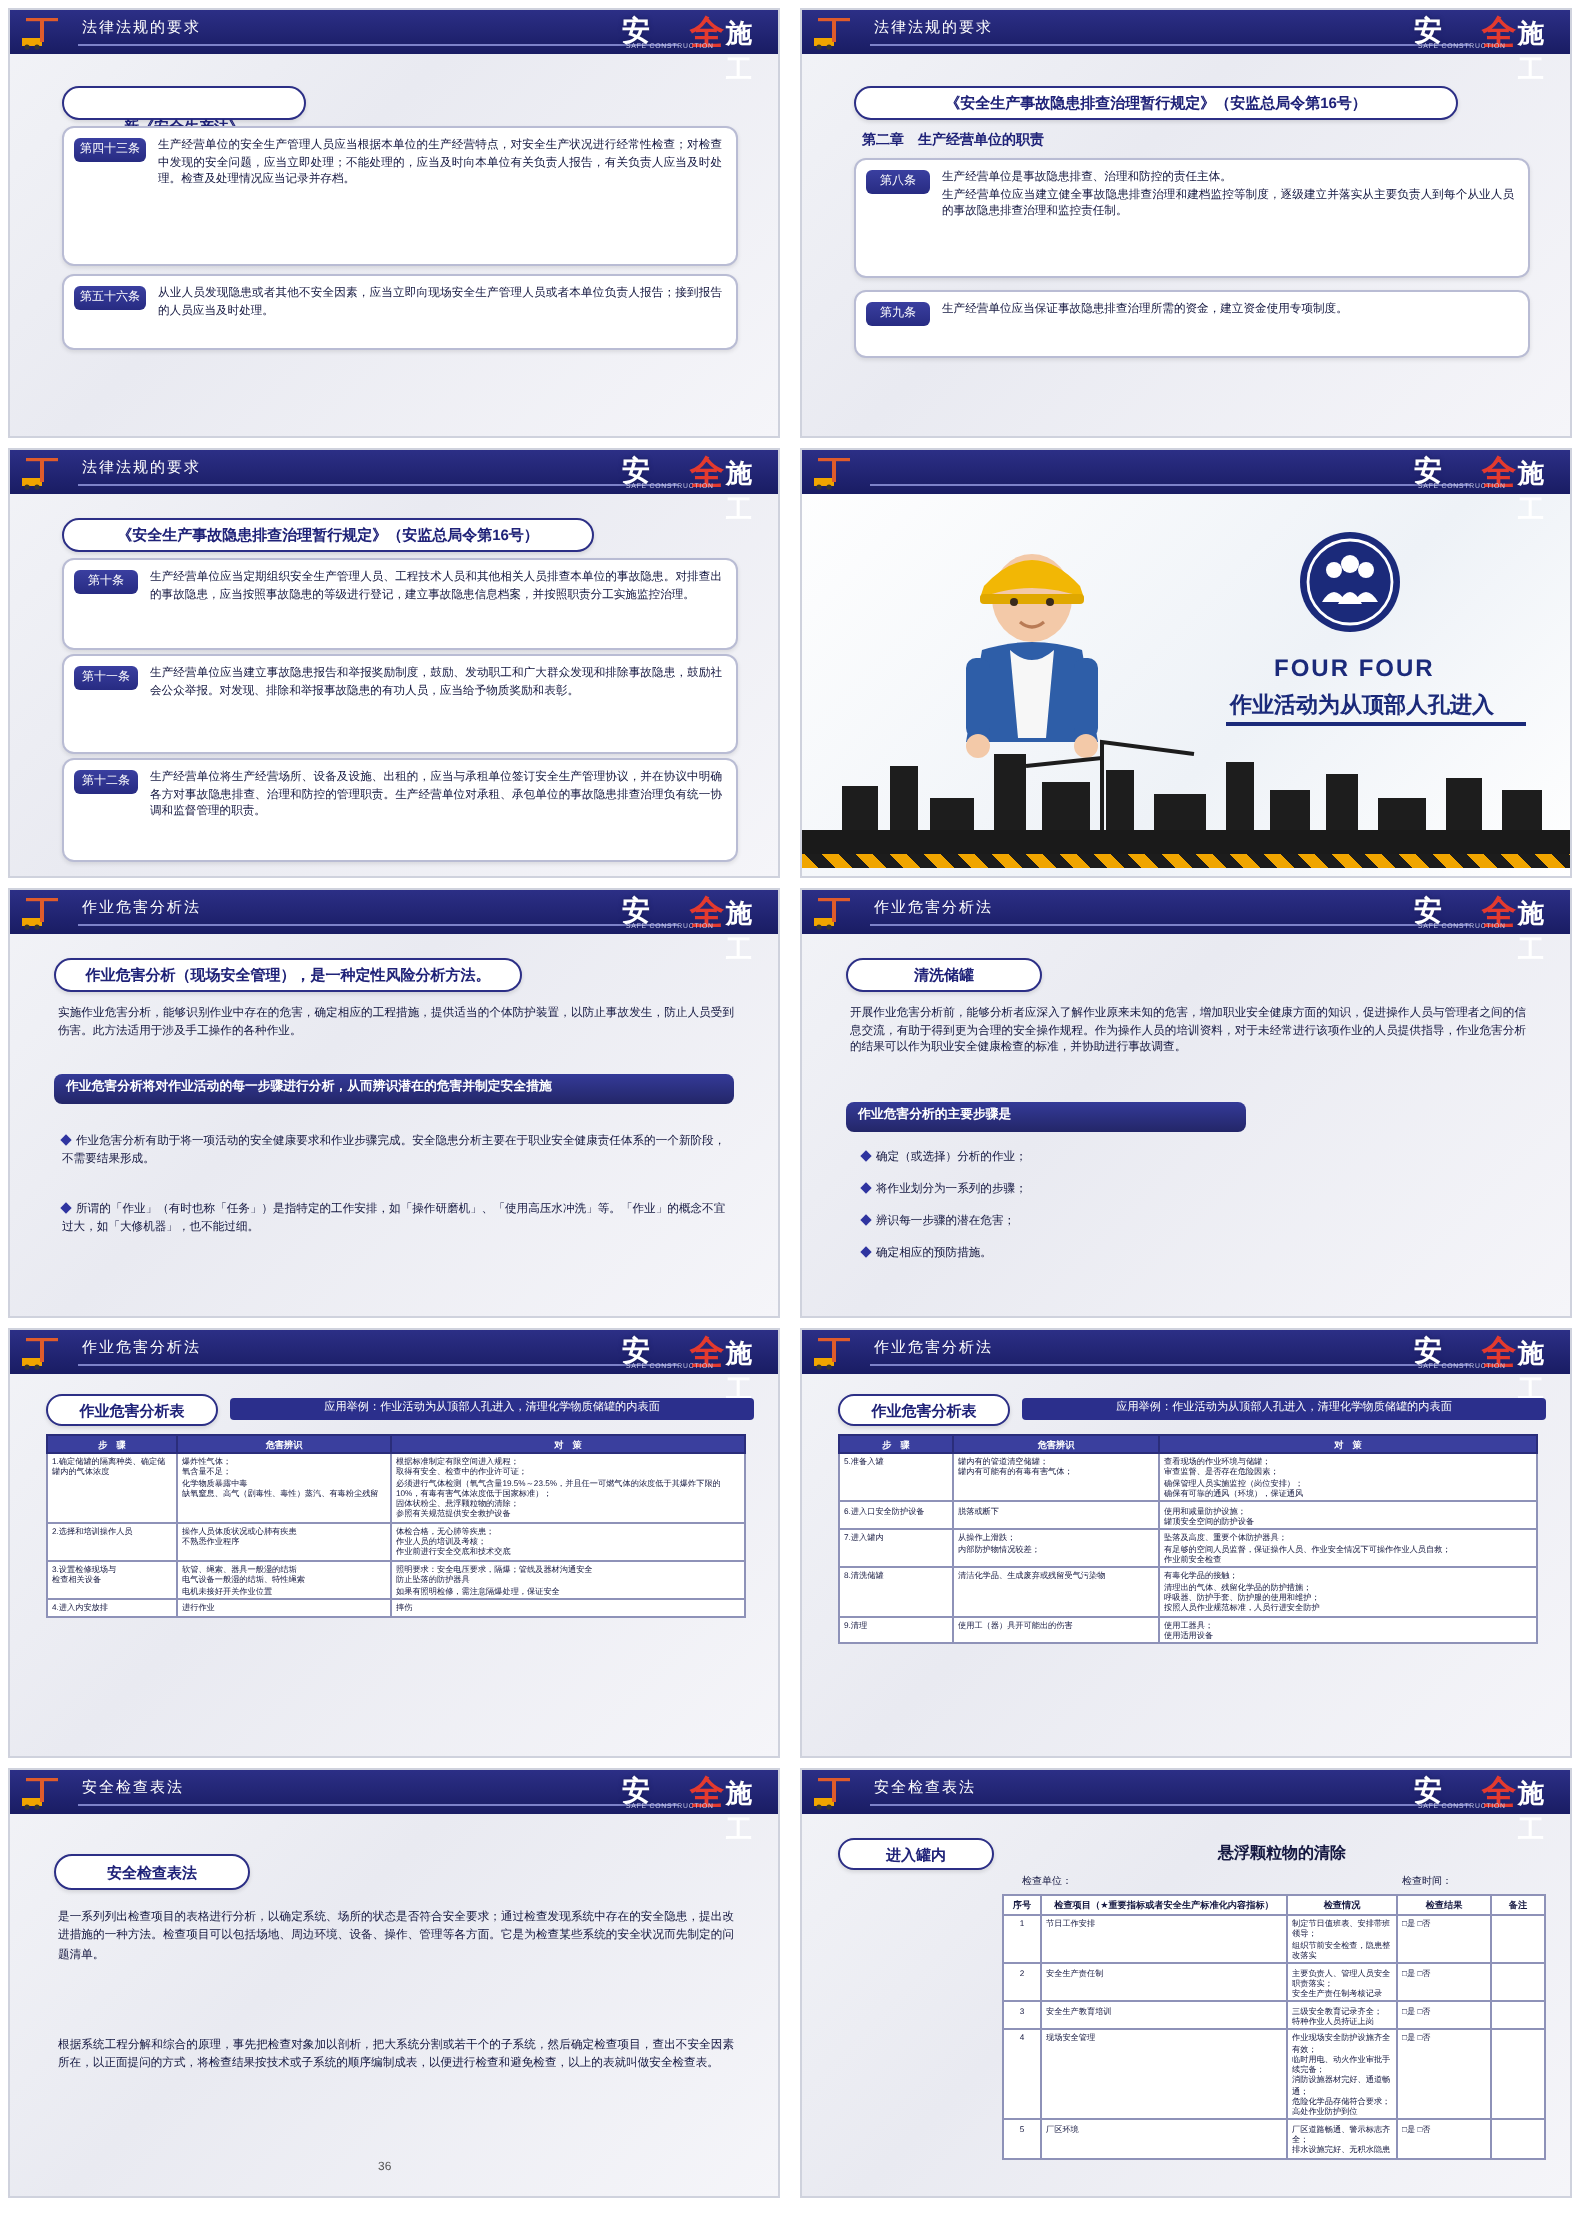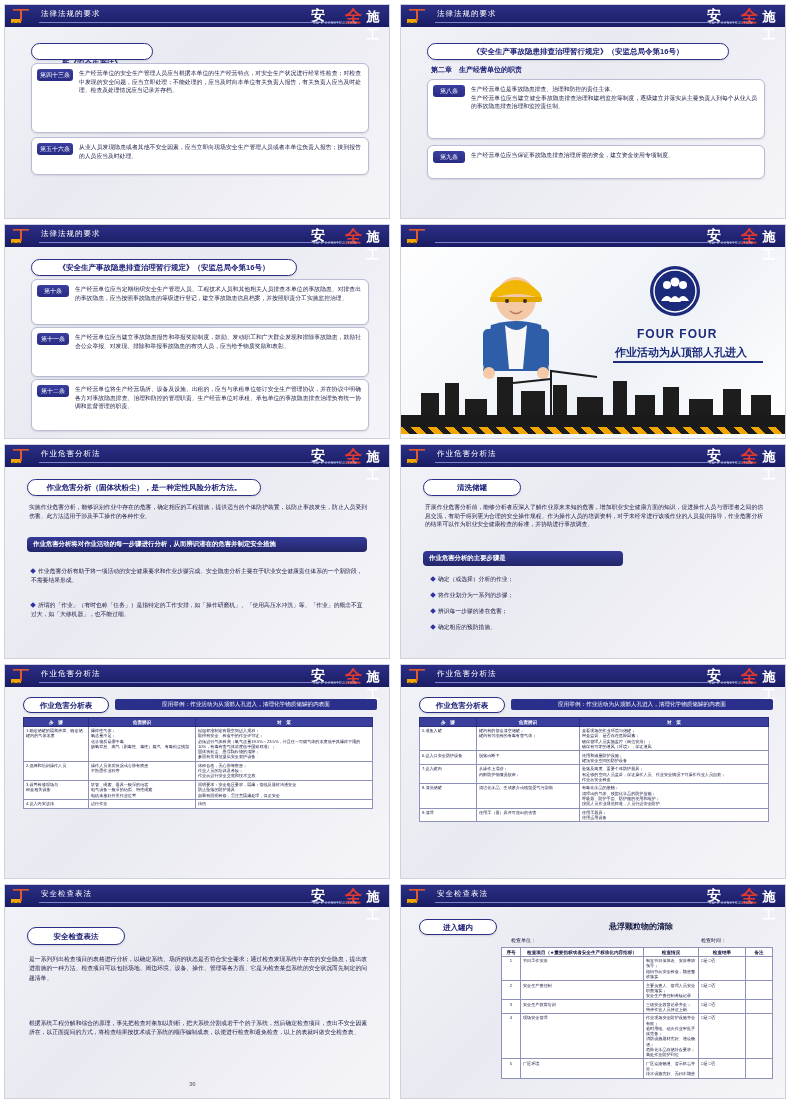--- a/index.html
+++ b/index.html
@@ -1,20 +1,20 @@
 <!DOCTYPE html>
 <html><head>
 <meta charset="utf-8">
 <style>
   html,body{margin:0;padding:0;background:#ffffff;}
   body{width:792px;height:1115px;font-family:"Liberation Sans","DejaVu Sans",sans-serif;color:#1a1a4e;}
   .sheet{position:relative;width:792px;height:1115px;background:#fff;}
   .slide{position:absolute;width:386px;height:215px;background:linear-gradient(135deg,#f2f3f7 0%,#e9eaf1 40%,#f5f5f9 100%);border:1px solid #cfd2dd;overflow:hidden;box-sizing:border-box;}
   
-  .hdr{position:absolute;left:0;top:0;width:100%;height:22px;background:linear-gradient(180deg,#2c2f86 0%,#191c63 100%);text-align:center;}
+  .hdr{position:absolute;left:0;top:0;width:100%;height:22px;background:linear-gradient(180deg,#2c2f86 0%,#191c63 100%);}
   .hdr .crane{position:absolute;left:4px;top:2px;width:26px;height:18px;}
   .hdr .title{position:absolute;left:36px;top:4px;font-size:7.5px;color:#ffffff;letter-spacing:1px;}
   .hdr .rule{position:absolute;left:34px;top:17px;width:300px;height:1px;background:#7d82c9;}
   .logo{position:absolute;right:6px;top:1px;width:72px;height:22px;}
   .logo .l1{position:absolute;left:0;top:1px;font-size:14px;font-weight:bold;color:#ffffff;letter-spacing:0px;text-shadow:0 0 2px #1a1c5d;}
   .logo .l2{position:absolute;left:34px;top:-1px;font-size:17px;font-weight:bold;color:#e43a2e;}
   .logo .l3{position:absolute;left:52px;top:2px;font-size:13px;font-weight:bold;color:#ffffff;}
   .logo .sub{position:absolute;left:2px;top:15px;font-size:3.4px;color:#c9cbe8;letter-spacing:.4px;}
   .pill{position:absolute;background:#ffffff;border:1.4px solid #2c2f86;border-radius:10px;box-shadow:0 1px 2px rgba(0,0,0,.12);}
   .pill .ptxt{position:absolute;left:0;top:0;width:100%;text-align:center;font-size:7.5px;font-weight:bold;color:#1f2278;}
@@ -211,21 +211,21 @@
       <div class="title">作业危害分析法</div>
       <div class="rule"></div>
       <div class="logo">
         <span class="l1">安</span>
         <span class="l2">全</span>
         <span class="l3">施工</span>
         <span class="sub">SAFE CONSTRUCTION</span>
       </div>
     </div>
     <div class="pill" style="left:22px;top:34px;width:232px;height:15px;">
-      <div class="ptxt" style="top:3px;">作业危害分析（固体状粉尘），是一种定性风险分析方法。</div>
+      <div class="ptxt" style="top:3px;">作业危害分析（现场安全管理），是一种定性风险分析方法。</div>
     </div>
     <div class="body-txt" style="left:24px;top:58px;width:338px;">实施作业危害分析，能够识别作业中存在的危害，确定相应的工程措施，提供适当的个体防护装置，以防止事故发生，防止人员受到伤害。此方法适用于涉及手工操作的各种作业。</div>
     <div class="blue-band" style="left:22px;top:92px;width:340px;">作业危害分析将对作业活动的每一步骤进行分析，从而辨识潜在的危害并制定安全措施</div>
     <div class="bullet" style="left:26px;top:122px;width:334px;">
       <span class="sq"></span><span>作业危害分析有助于将一项活动的安全健康要求和作业步骤完成。安全隐患分析主要在于职业安全健康责任体系的一个新阶段，不需要结果形成。</span>
     </div>
     <div class="bullet" style="left:26px;top:156px;width:334px;">
       <span class="sq"></span><span>所谓的「作业」（有时也称「任务」）是指特定的工作安排，如「操作研磨机」、「使用高压水冲洗」等。「作业」的概念不宜过大，如「大修机器」，也不能过细。</span>
     </div>
   </div>

